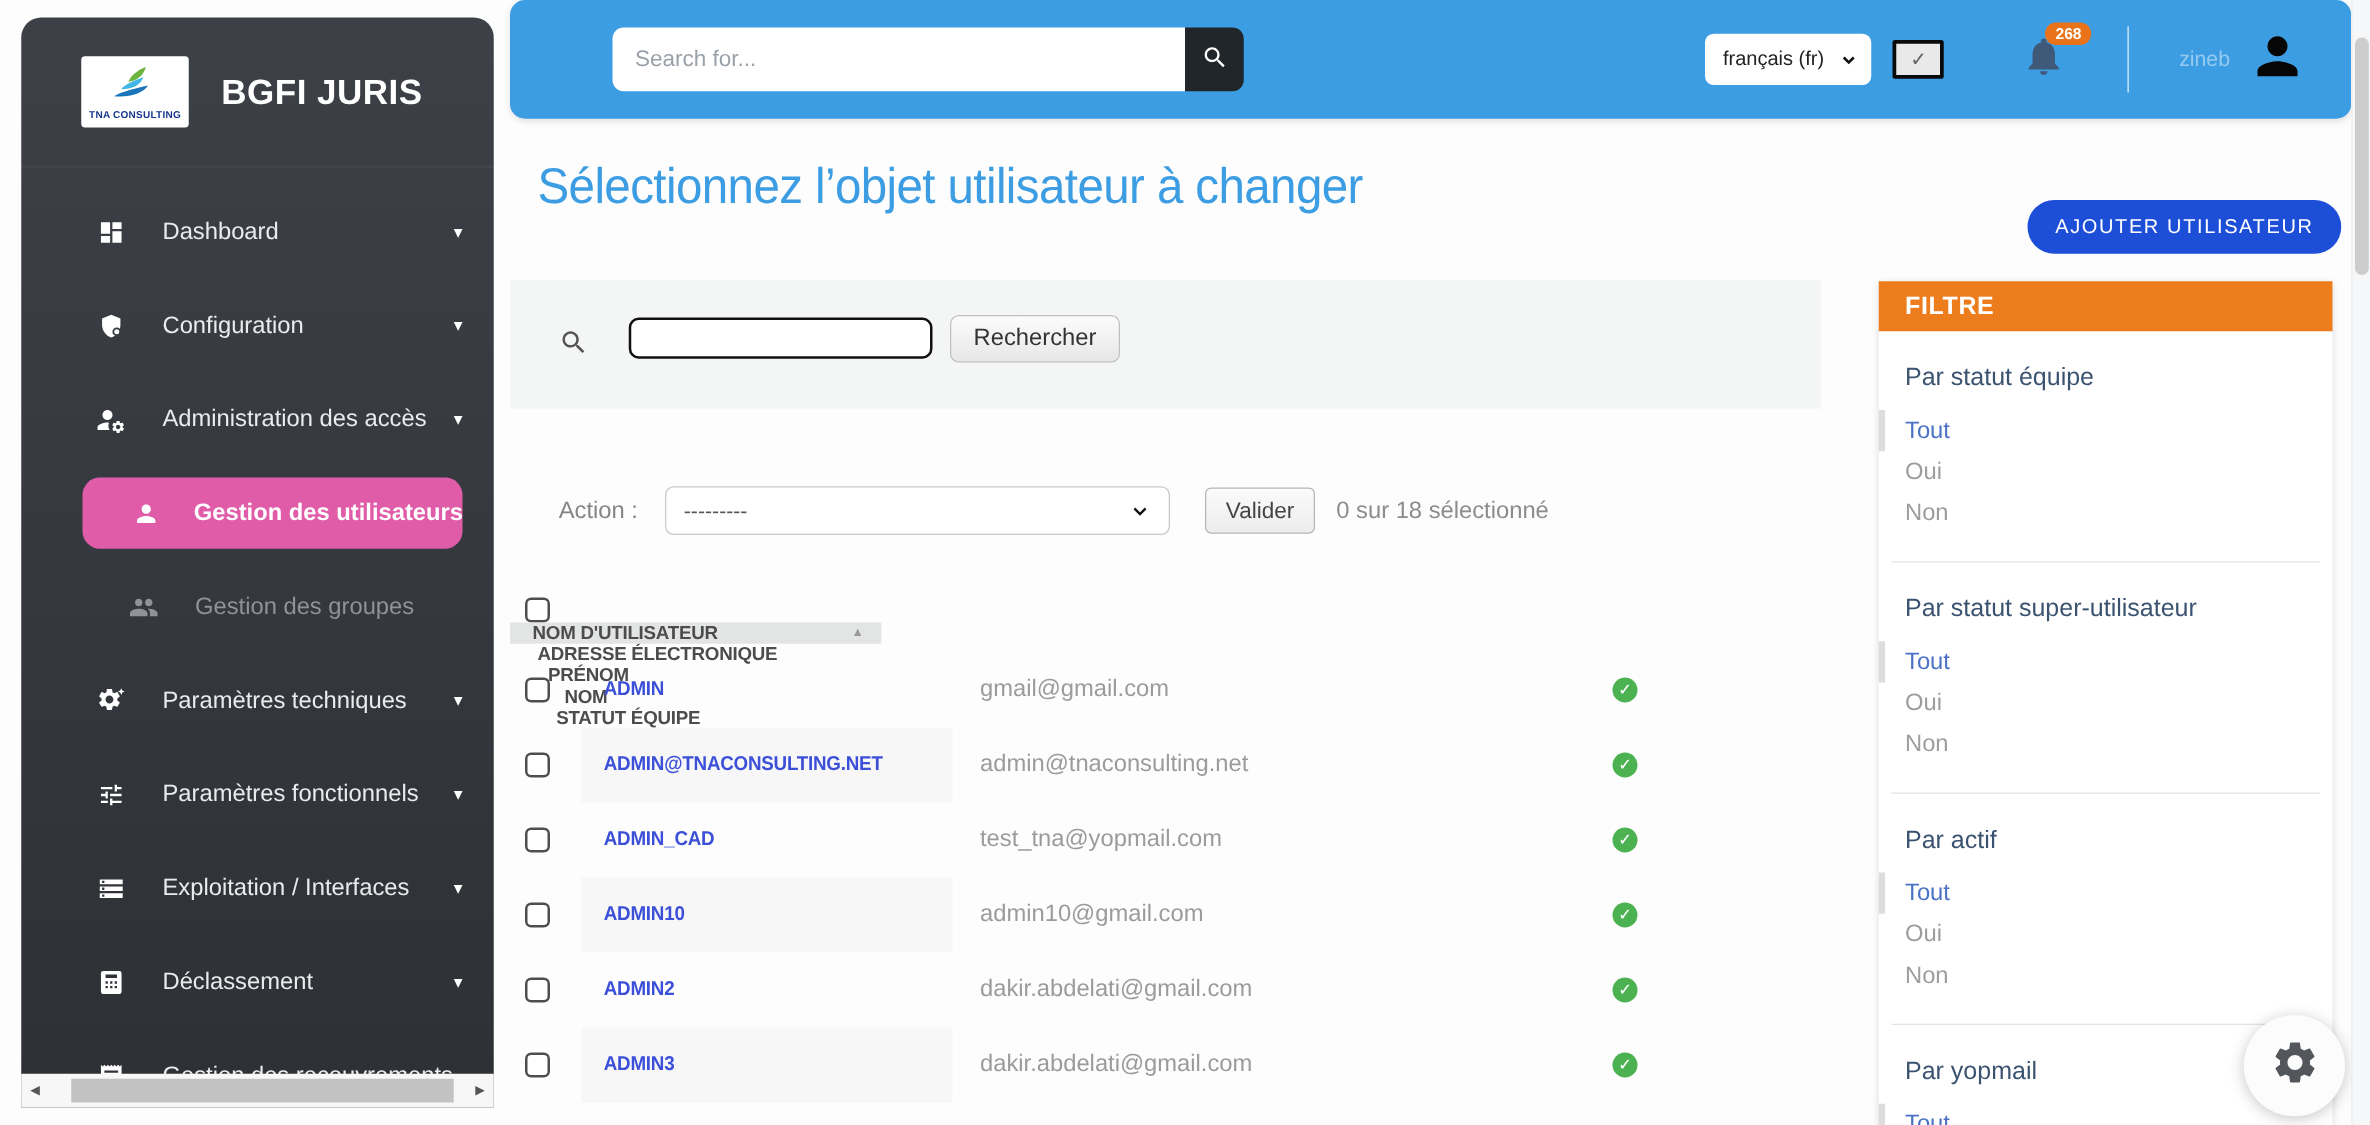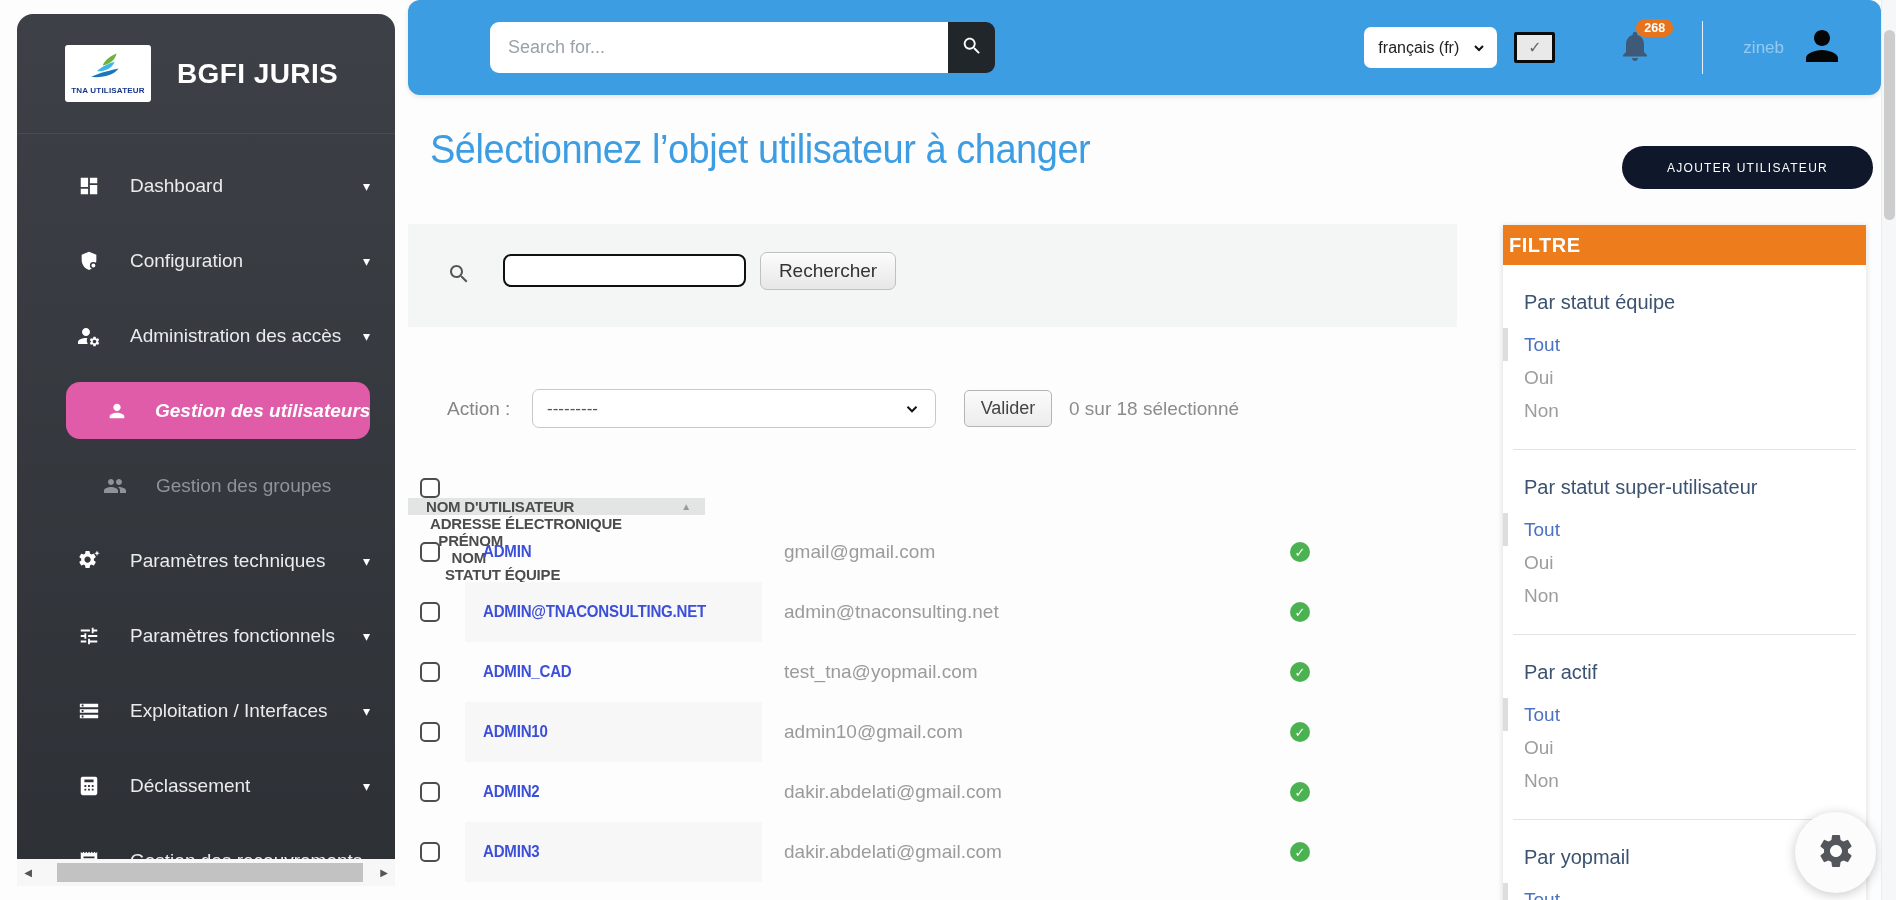--- a/index.html
+++ b/index.html
@@ -17,21 +17,21 @@
   .logo-text { font-size:8px; font-weight:bold; color:#16368c; letter-spacing:0.2px; white-space:nowrap; }
   .brand-title { color:#fff; font-size:28px; font-weight:bold; letter-spacing:0.4px; }
   .nav { padding-top:14px; }
   .nav-slot { height:75px; display:flex; align-items:center; position:relative; }
   .nav-item { display:flex; align-items:center; width:100%; color:#e9ebed; font-size:19px; }
   .nav-item .ico { width:28px; margin-left:58px; margin-right:27px; display:flex; justify-content:center; color:#fff; flex:none; }
   .nav-item.sub .ico { margin-left:84px; }
   .nav-item.muted { color:#8f9398; }
   .nav-item.muted .ico { color:#8f9398; }
   .nav-item.active { margin-left:49px; margin-right:20px; height:57px; background:var(--pink);
-    border-radius:14px; font-weight:600; color:#fff; width:auto;font-style:italic; }
+    border-radius:14px; font-weight:600; color:#fff; width:auto; }
   .nav-item.active .ico { margin-left:37px; margin-right:24px; }
   .caret { position:absolute; right:25px; color:#fff; font-size:14px; }
   .ico svg { display:block; }
   .sidebar-hscroll { position:absolute; left:0; right:0; bottom:0; height:27px; background:#f7f7f7;
     display:flex; align-items:center; z-index:4; }
   .hs-arrow { color:#555; font-size:10px; width:22px; text-align:center; flex:none; }
   .hs-thumb { position:absolute; left:40px; right:32px; top:4px; height:19px; background:#c2c2c2; }
 
   
   .topbar { position:absolute; left:408px; top:0; width:1473px; height:95px; background:var(--blue);
@@ -52,22 +52,22 @@
   .bell-wrap { position:relative; margin-left:62px; color:#3e5a78; }
   .bell-badge { position:absolute; top:-9px; left:19px; background:var(--badge-orange); color:#fff;
     font-size:12.5px; font-weight:bold; padding:2px 8px; border-radius:9px; }
   .tb-divider { width:1px; height:53px; background:rgba(255,255,255,0.85); margin-left:49px; }
   .tb-username { margin-left:40px; font-size:17px; color:rgba(255,255,255,0.45); }
   .tb-avatar { margin-left:14px; color:#060606; display:flex; }
 
   
   .page-title { position:absolute; left:430px; top:127px; font-size:40px; color:var(--blue);
     letter-spacing:-0.5px; transform:scaleX(0.95); transform-origin:left; white-space:nowrap; }
-  .add-btn { position:absolute; left:1622px; top:146px; width:251px; height:43px; border-radius:22px;
-    background:#0f172a; color:#fff; font-size:12px; letter-spacing:1.3px; border:none;
+  .add-btn { position:absolute; left:1622px; top:160px; width:251px; height:43px; border-radius:22px;
+    background:#1d4ed8; color:#fff; font-size:16px; letter-spacing:1.3px; border:none;
     display:flex; align-items:center; justify-content:center; font-family:inherit; cursor:pointer; }
 
   
   .search-panel { position:absolute; left:408px; top:224px; width:1049px; height:103px; background:#f4f5f5; }
   .sp-mag { position:absolute; left:39px; top:38px; color:#555; }
   .sp-input { position:absolute; left:95px; top:30px; width:243px; height:33px; border:2px solid #101010;
     border-radius:8px; background:#fff; padding:0 9px; font-size:16px; outline:none; font-family:inherit; }
   .sp-btn { position:absolute; left:352px; top:28px; width:136px; height:38px;
     background:linear-gradient(#fcfcfc,#e7e7e7); border:1px solid #c0c0c0; border-radius:7px;
     color:#333; font-size:19px; font-family:inherit; cursor:pointer; }
@@ -105,21 +105,21 @@
   .td.c-email { padding-left:22px; font-size:19px; color:#9b9b9b; }
   .td.c-statut { padding-left:37px; }
   .cbx { width:20px; height:20px; border:2px solid #4e4e4e; border-radius:5px; background:#fff; cursor:pointer; }
   .ok-badge { width:20px; height:20px; border-radius:50%; background:var(--green); color:#fff;
     font-size:13px; font-weight:bold; display:flex; align-items:center; justify-content:center; }
 
   
   .filter-card { position:absolute; left:1503px; top:225px; width:363px; height:800px; background:#fff;
     box-shadow:0 1px 6px rgba(0,0,0,0.15); z-index:1; }
   .filter-header { height:40px; background:var(--orange); color:#fff; font-size:20px; font-weight:bold;
-    letter-spacing:0.5px; line-height:40px; padding-left:6px; }
+    letter-spacing:0.5px; line-height:40px; padding-left:21px; }
   .f-heading { font-size:20px; color:#3b5370; padding-left:21px; margin:26px 0 14px; }
   .f-option { position:relative; font-size:19px; color:#9d9d9d; padding:5px 0 5px 21px; line-height:23px; cursor:pointer; }
   .f-option.selected { color:var(--tout-blue); }
   .f-option.selected::before { content:""; position:absolute; left:0; top:0; width:5px; height:33px; background:#ddd; }
   .f-divider { border-top:1px solid #e4e4e4; margin:22px 10px 0; }
 
   
   .fab { position:absolute; left:1795px; top:812px; width:81px; height:81px; border-radius:50%;
     background:#fcfcfc; box-shadow:0 2px 12px rgba(0,0,0,0.22); display:flex; align-items:center;
     justify-content:center; color:#53575c; z-index:6; cursor:pointer; }
@@ -133,21 +133,21 @@
 <div class="sidebar">
   <div class="brand">
     <div class="logo-box">
       <span>
         <svg width="46" height="30" viewBox="0 0 48 30">
           <path d="M33 1 C25 4 20 9 18.5 13.5 C27 12 31.5 7 33 1 Z" fill="#6db33f"></path>
           <path d="M31 9.5 C21 12.5 15 16.5 12.5 19.5 C23 19.5 28.5 15.5 31 9.5 Z" fill="#41b6e6"></path>
           <path d="M35 16.5 C21 19.5 11 22.5 6.5 25.5 C21 26.5 31 22.5 35 16.5 Z" fill="#1b75bb"></path>
         </svg>
       </span>
-      <span class="logo-text">TNA UTILISATEUR</span>
+      <span class="logo-text">TNA CONSULTING</span>
     </div>
     <div class="brand-title">BGFI JURIS</div>
   </div>
   <div class="nav" id="nav">
       <div class="nav-slot">
         <div class="nav-item">
           <span class="ico">
             <svg width="22" height="22" viewBox="0 0 24 24" fill="currentColor">
               <path d="M3 13h8V3H3v10zm0 8h8v-6H3v6zm10 0h8V11h-8v10zm0-18v6h8V3h-8z"></path>
             </svg>

